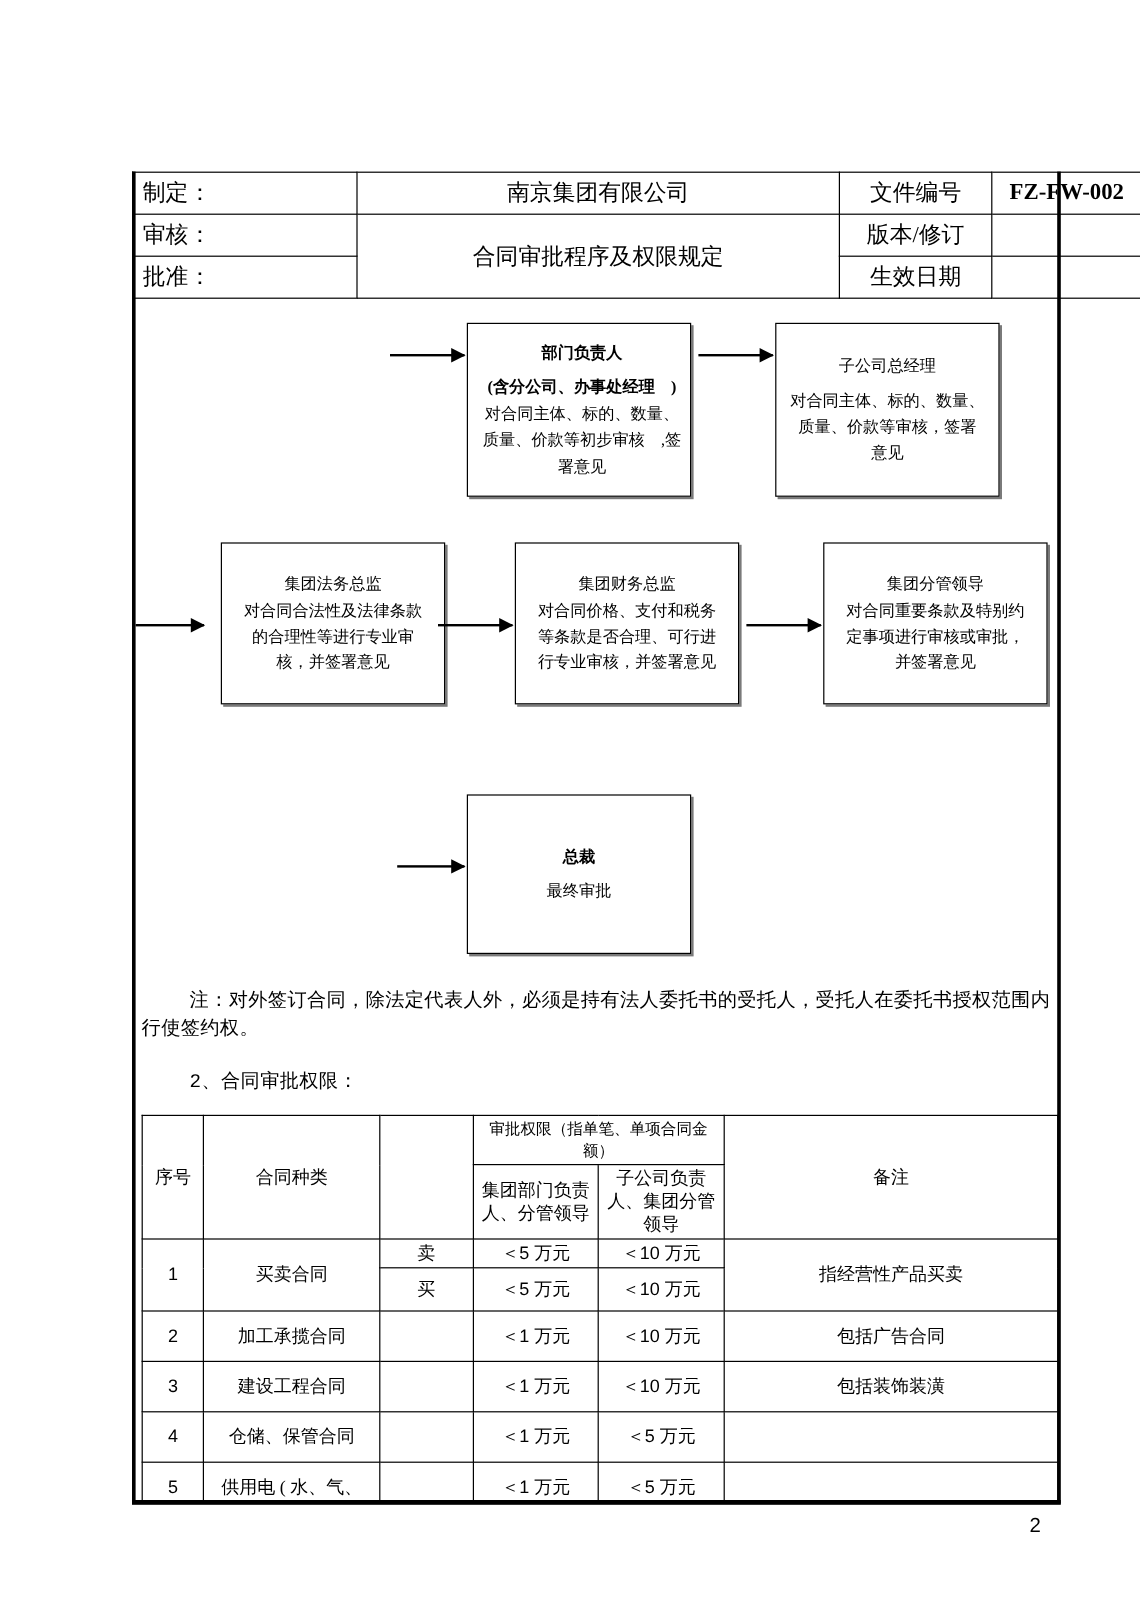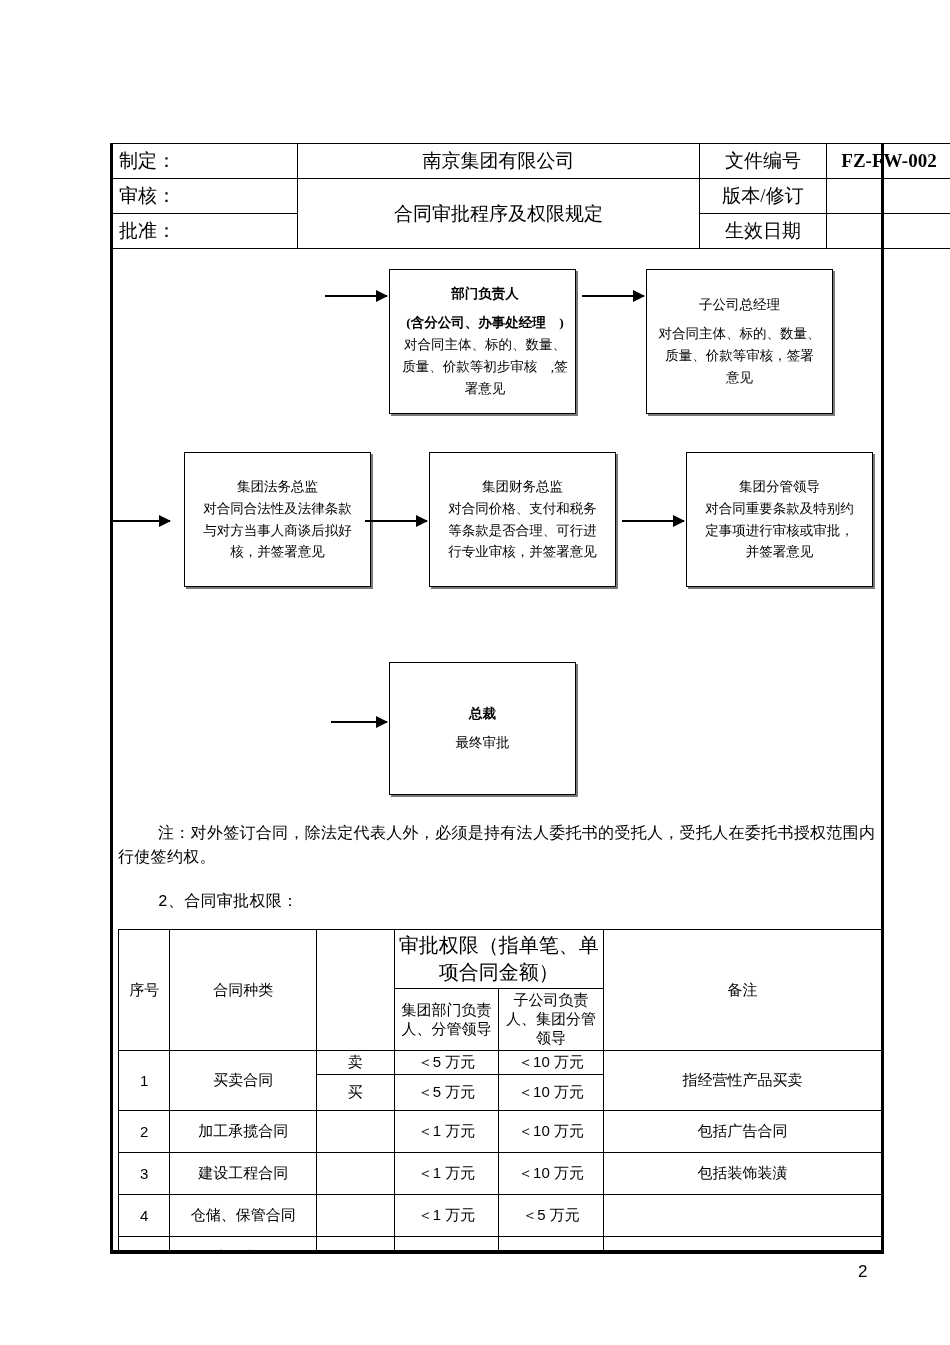--- a/index.html
+++ b/index.html
@@ -145,21 +145,21 @@
     text-align: center;
     vertical-align: middle;
     padding: 2px 3px;
   }
   .c-seq   { width: 34px; }
   .c-kind  { width: 110px; }
   .c-sb    { width: 55px; }
   .c-a1    { width: 160px; }
   .c-a2    { width: 190px; margin-left: 41px; }
   .c-note  { width: 215px; }
-  .h-span  { font-size: 20px; }
+  .h-span  { font-size: 13px; }
   .num { font-family: "Liberation Sans", sans-serif; }
   .amt { font-family: "Liberation Sans", sans-serif; font-size: 15px; }
 
   
   #page-number {
     position: absolute;
     left: 858px; top: 1262px;
     font-size: 17px;
     font-family: "Liberation Sans", sans-serif;
   }
@@ -225,21 +225,21 @@
       <span class="fline">对合同主体、标的、数量、</span>
       <span class="fline">质量、价款等审核，签署</span>
       <span class="fline">意见</span>
     </div>
 
     <div class="arrow" style="left:0px; top:273px; width:57px;"></div>
 
     <div class="fbox" style="left:59px; top:205px; width:187px; height:135px;margin-left:12px;">
       <span class="ftitle">集团法务总监</span>
       <span class="fline">对合同合法性及法律条款</span>
-      <span class="fline">与对方当事人商谈后拟好</span>
+      <span class="fline">的合理性等进行专业审</span>
       <span class="fline">核，并签署意见</span>
     </div>
 
     <div class="arrow" style="left:252px; top:273px; width:62px;"></div>
 
     <div class="fbox" style="left:316px; top:205px; width:187px; height:135px;">
       <span class="ftitle">集团财务总监</span>
       <span class="fline">对合同价格、支付和税务</span>
       <span class="fline">等条款是否合理、可行进</span>
       <span class="fline">行专业审核，并签署意见</span>

